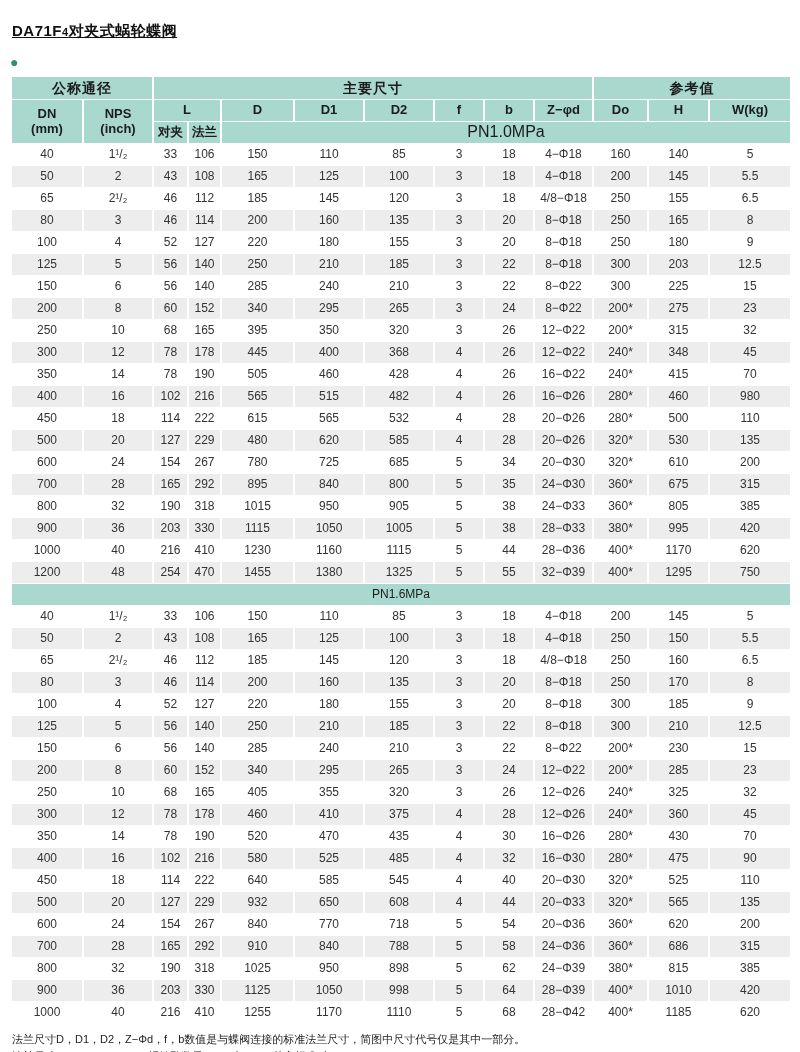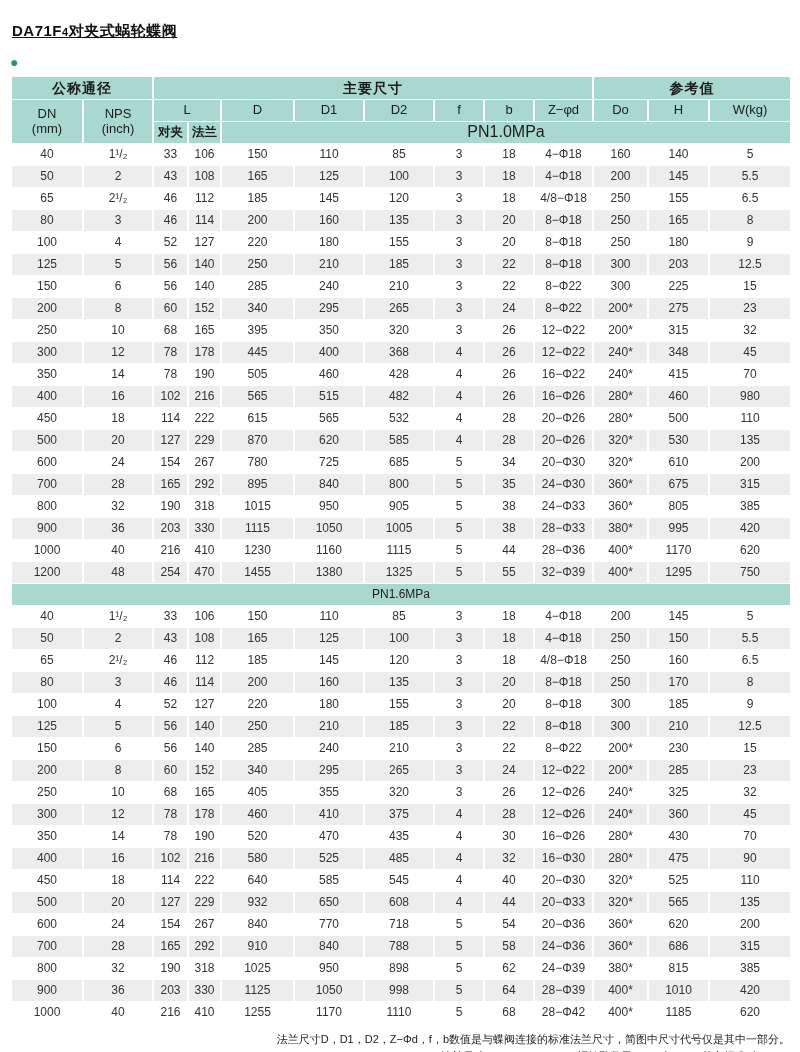--- a/index.html
+++ b/index.html
@@ -25,32 +25,32 @@
   table.spec{
     border-collapse:collapse;table-layout:fixed;width:780px;
     font-size:12px;
   }
   table.spec th,table.spec td{
     border:2px solid #ffffff;border-top-width:1px;border-bottom-width:1px;
     text-align:center;vertical-align:middle;
     padding:0;height:21px;line-height:1.15;
     overflow:hidden;white-space:nowrap;
   }
-  table.spec thead th{background:#a8d8ce;font-weight:normal;font-size:13px;}
+  table.spec thead th{background:#a8d8ce;font-weight:bold;font-size:13px;}
   table.spec thead .h-group{font-weight:bold;font-size:14px;height:22px;letter-spacing:1px;}
   table.spec thead .h-cjk{font-weight:bold;font-size:12.5px;margin-left:24px;}
   table.spec thead .h-pn{font-weight:normal;font-size:16px;}
   table.spec tbody td{color:#333;background:#ffffff;}
   table.spec tbody tr.alt td{background:#ededed;}
   table.spec tr.pn-sep td{background:#a8d8ce;color:#1c1c1c;font-size:12px;}
   table.spec{border-bottom:1px solid #9a9a9a;}
   .footnotes{
     margin:7px 0 0 2px;font-size:11px;color:#222;line-height:1.5;
   }
-  .footnotes div{white-space:nowrap;text-align:right;}
+  .footnotes div{white-space:nowrap;}
 </style>
 </head>
 <body>
 
 <div class="page">
 
   <div class="doc-title">
     <span>DA71F</span><span class="sub">4</span><span>对夹式蜗轮蝶阀</span>
   </div>
 
@@ -300,21 +300,21 @@
           <td>20−Φ26</td>
           <td>280*</td>
           <td>500</td>
           <td>110</td>
         </tr>
         <tr class="alt">
           <td>500</td>
           <td>20</td>
           <td>127</td>
           <td>229</td>
-          <td>870</td>
+          <td>480</td>
           <td>620</td>
           <td>585</td>
           <td>4</td>
           <td>28</td>
           <td>20−Φ26</td>
           <td>320*</td>
           <td>530</td>
           <td>135</td>
         </tr>
         <tr>

